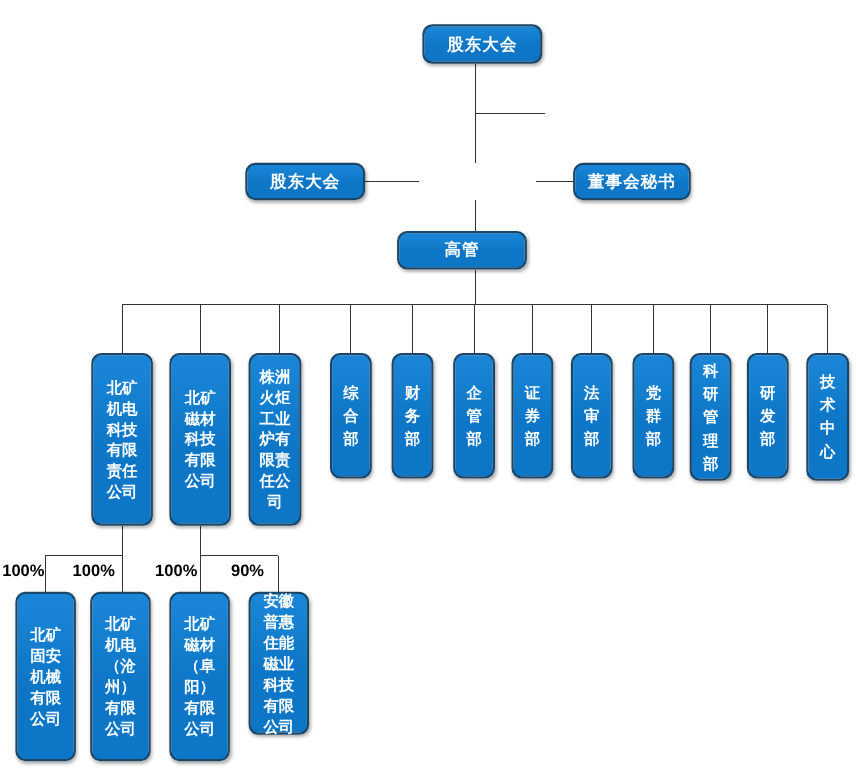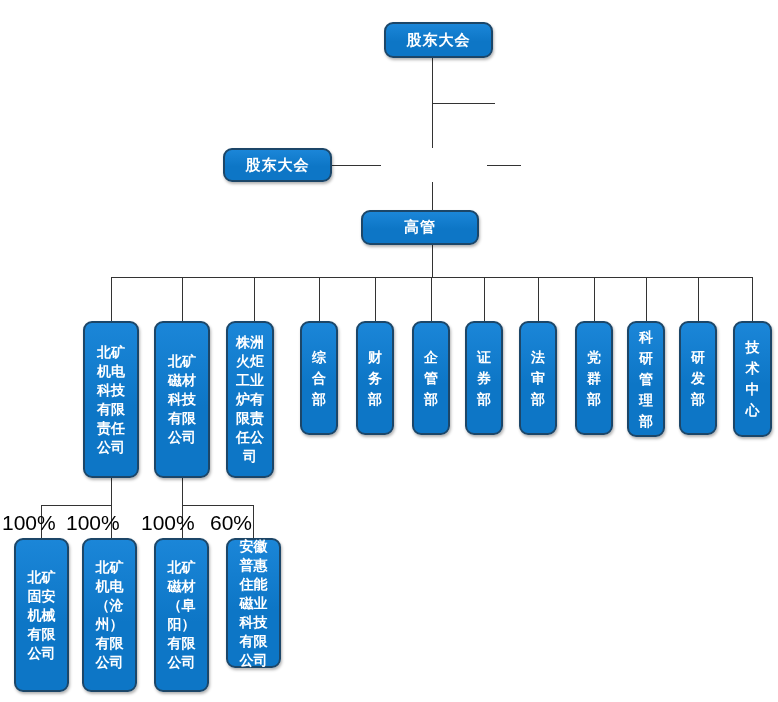--- a/index.html
+++ b/index.html
@@ -33,24 +33,24 @@
     box-shadow: 1px 2px 3px rgba(0,0,0,0.30);
     z-index: 2;
   }
   .lbl { display: block; }
   .hbox .lbl { font-size: 15px; letter-spacing: 1px; white-space: nowrap; }
   .vbox .lbl { font-size: 14px; line-height: 19px; white-space: pre-line; }
   .dept .lbl { font-size: 14px; line-height: 21px; white-space: pre-line; }
   .sub  .lbl { font-size: 14px; line-height: 19px; white-space: pre-line; }
   .pct {
     position: absolute;
-    font-size: 21px;
+    font-size: 15px;
     color: var(--ownership-text, #000000);
     z-index: 3;
-    font-weight: normal;
+    font-weight: bold;
   }
 </style>
 </head>
 <body>
 
 <div id="canvas">
 
   <svg id="connectors" width="778" height="702" viewBox="0 0 778 702" shape-rendering="crispEdges">
       <line x1="432" y1="58" x2="432" y2="148" stroke="currentColor" stroke-width="1"></line>
       <line x1="432" y1="103" x2="495" y2="103" stroke="currentColor" stroke-width="1"></line>
@@ -82,20 +82,23 @@
   <div class="box hbox" style="left:384px;top:22px;width:109px;height:36px">
     <span class="lbl">股东大会</span>
   </div>
 
 
   <div class="box hbox" style="left:223px;top:148px;width:109px;height:34px">
     <span class="lbl">股东大会</span>
   </div>
 
 
+  <div class="box hbox" style="left:521px;top:148px;width:107px;height:34px">
+    <span class="lbl">董事会秘书</span>
+  </div>
 
   <div class="box hbox" style="left:361px;top:210px;width:118px;height:35px">
     <span class="lbl">高管</span>
   </div>
 
   <div class="box vbox" style="left:83px;top:321px;width:56px;height:157px">
     <span class="lbl">北矿
 机电
 科技
 有限
@@ -164,21 +167,21 @@
   <div class="box dept" style="left:733px;top:321px;width:39px;height:116px">
     <span class="lbl">技
 术
 中
 心</span>
   </div>
 
   <span class="pct" style="left:2px;top:511px;width:42px">100%</span>
   <span class="pct" style="left:66px;top:511px;width:42px">100%</span>
   <span class="pct" style="left:141px;top:511px;width:42px">100%</span>
-  <span class="pct" style="left:210px;top:511px;width:38px">60%</span>
+  <span class="pct" style="left:210px;top:511px;width:38px">90%</span>
 
   <div class="box sub" style="left:14px;top:538px;width:55px;height:154px">
     <span class="lbl">北矿
 固安
 机械
 有限
 公司</span>
   </div>
   <div class="box sub" style="left:82px;top:538px;width:55px;height:154px">
     <span class="lbl">北矿

